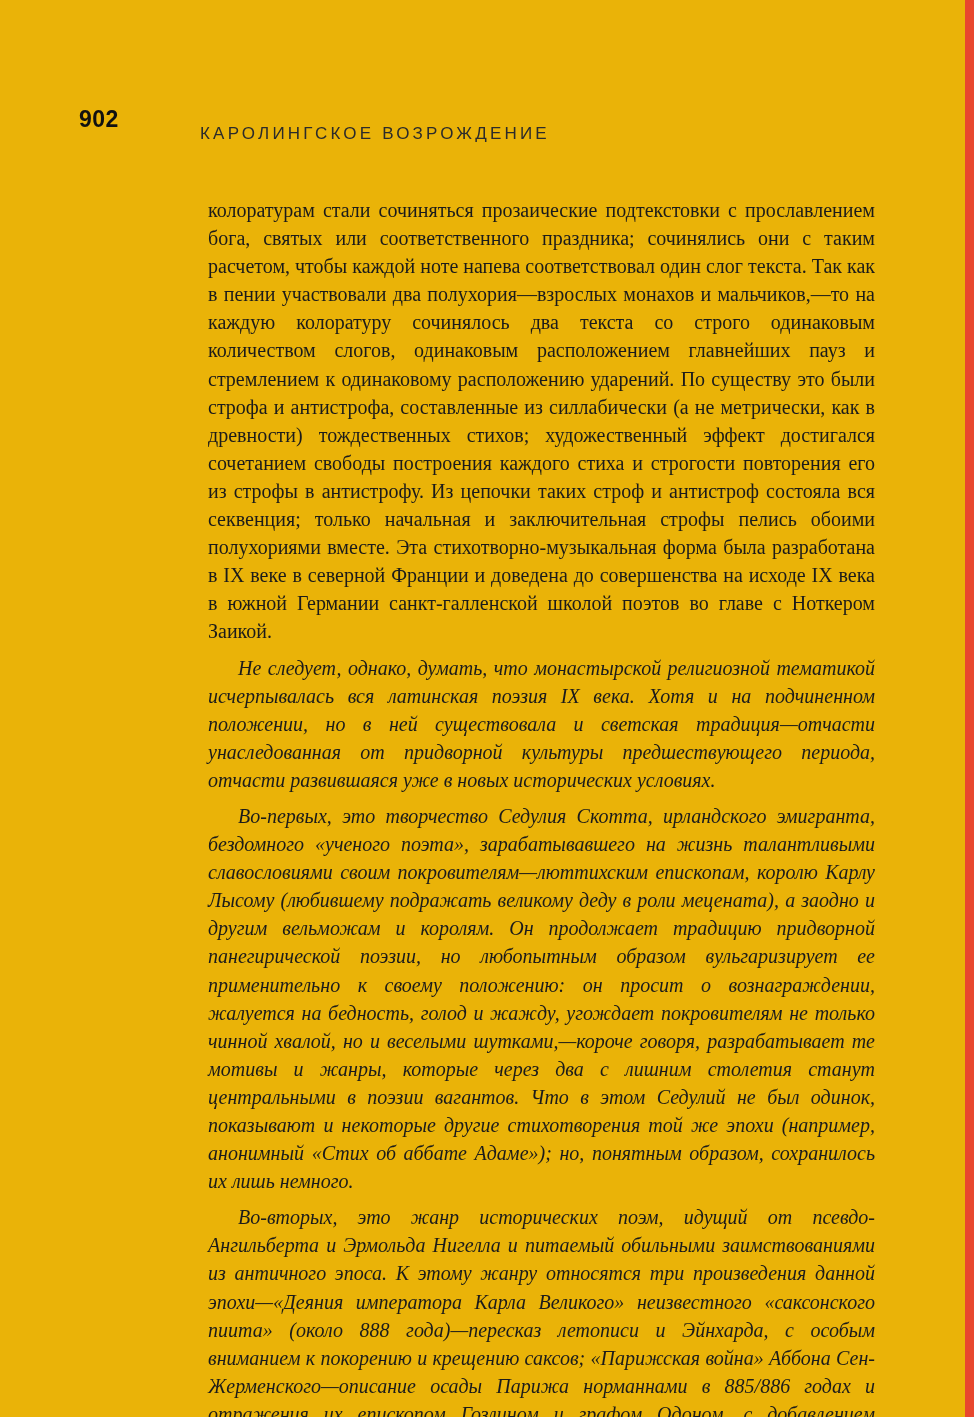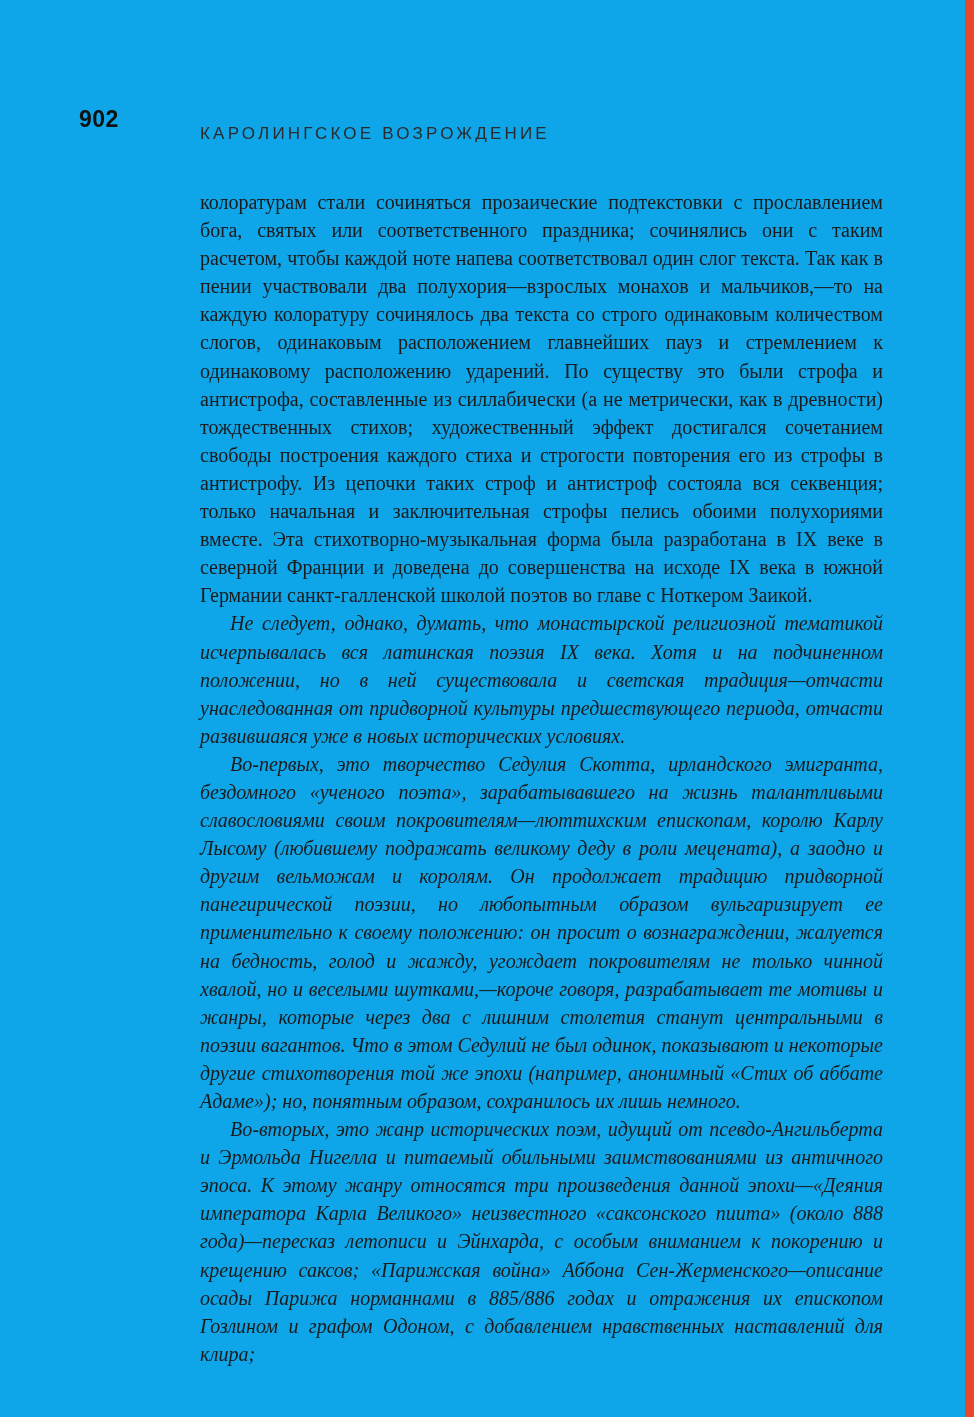--- a/index.html
+++ b/index.html
@@ -4,21 +4,21 @@
 <style>
   html, body {
     margin: 0;
     padding: 0;
     background: #ffffff;
   }
   .page {
     position: relative;
     width: 974px;
     height: 1417px;
-    background: #0ea5e9;
+    background: #eab308;
     overflow: hidden;
     font-family: "Liberation Serif", serif;
     color: #1b1b1b;
   }
   .accent-bar {
     position: absolute;
     top: 0;
     right: 0;
     width: 9px;
     height: 100%;
@@ -49,21 +49,21 @@
     position: absolute;
     left: 200px;
     top: 188px;
     width: 683px;
     font-size: 20px;
     line-height: 28.1px;
     text-align: justify;
     text-justify: inter-word;
   }
   .text-block p {
-    margin: 0;
+    margin: 8px;
     padding: 0;
   }
   .text-block p.indent {
     text-indent: 30px;
     font-style: italic;
   }
 </style>
 </head>
 <body>
 

